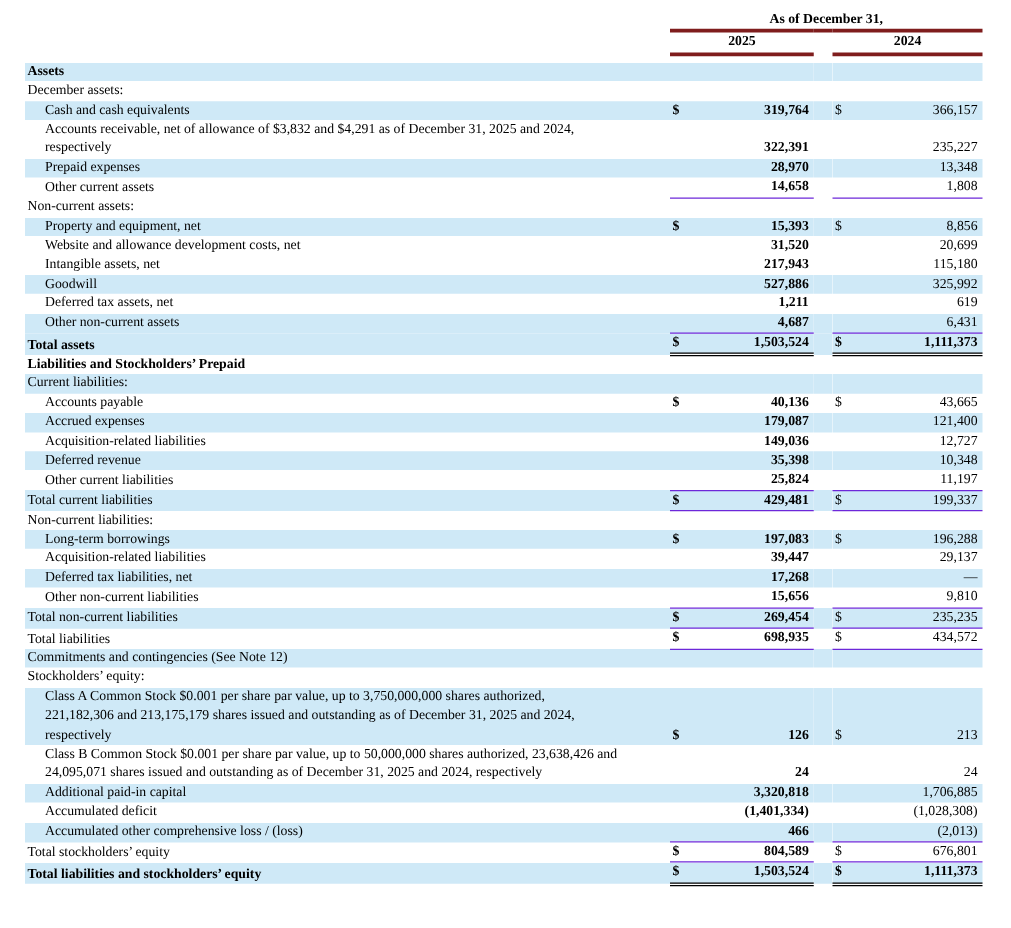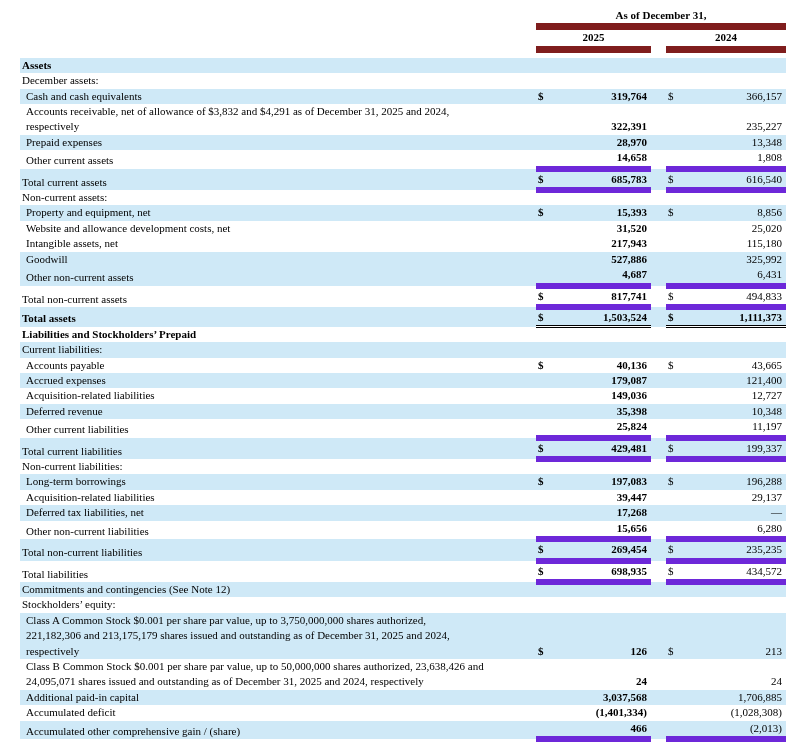--- a/index.html
+++ b/index.html
@@ -19,35 +19,35 @@
     margin: 8px 0 0 20px;
   }
   td {
     padding: 0;
     line-height: 15.4px;
     vertical-align: bottom;
     overflow: hidden;
     white-space: nowrap;
   }
   .lbl { padding-left: 2px; }
-  .lbl.ind { padding-left: 6px; }
+  .lbl.ind { padding-left: 16px; }
   tr.bold { font-weight: bold; }
   tr.bg-blue td { background: var(--row-blue); }
   .amtcell .wrap {
     display: flex;
     justify-content: space-between;
     padding: 0 4px 0 2px;
   }
   .g25 { font-weight: bold; }
-  .ul-s { border-bottom: 6px solid #6d28d9; }
+  .ul-s { border-bottom: 1px solid #6d28d9; }
   .ul-d { border-bottom: 3px double #000; }
   .hdr-date, .hdr-year {
     text-align: center;
     font-weight: bold;
-    border-bottom: 7px solid #7f1d1d;
+    border-bottom: 3px solid #7f1d1d;
   }
   tr.spacer td { height: 5px; line-height: 5px; background: #fff; }
 </style>
 </head>
 <body style="--row-blue: #cfe9f7;">
 
 <table id="bs">
   <colgroup>
     <col style="width:516px">
     <col style="width:115px">
@@ -142,36 +142,20 @@
           </div>
         </td>
         <td></td>
         <td class="amtcell g24 ul-s">
           <div class="wrap">
             <span></span>
             <span>1,808</span>
           </div>
         </td>
       </tr>
-      <tr class="bg-blue">
-        <td class="lbl">Total current assets</td>
-        <td class="amtcell g25 ul-s">
-          <div class="wrap">
-            <span>$</span>
-            <span>685,783</span>
-          </div>
-        </td>
-        <td></td>
-        <td class="amtcell g24 ul-s">
-          <div class="wrap">
-            <span>$</span>
-            <span>616,540</span>
-          </div>
-        </td>
-      </tr>
       <tr>
         <td class="lbl">Non-current assets:</td>
         <td class="amtcell g25"></td>
         <td></td>
         <td class="amtcell g24"></td>
       </tr>
       <tr class="bg-blue">
         <td class="lbl ind">Property and equipment, net</td>
         <td class="amtcell g25">
           <div class="wrap">
@@ -192,21 +176,21 @@
         <td class="amtcell g25">
           <div class="wrap">
             <span></span>
             <span>31,520</span>
           </div>
         </td>
         <td></td>
         <td class="amtcell g24">
           <div class="wrap">
             <span></span>
-            <span>25,020</span>
+            <span>20,699</span>
           </div>
         </td>
       </tr>
       <tr>
         <td class="lbl ind">Intangible assets, net</td>
         <td class="amtcell g25">
           <div class="wrap">
             <span></span>
             <span>217,943</span>
           </div>
@@ -228,49 +212,49 @@
           </div>
         </td>
         <td></td>
         <td class="amtcell g24">
           <div class="wrap">
             <span></span>
             <span>325,992</span>
           </div>
         </td>
       </tr>
+      <tr>
+        <td class="lbl ind">Deferred tax assets, net</td>
+        <td class="amtcell g25">
+          <div class="wrap">
+            <span></span>
+            <span>1,211</span>
+          </div>
+        </td>
+        <td></td>
+        <td class="amtcell g24">
+          <div class="wrap">
+            <span></span>
+            <span>619</span>
+          </div>
+        </td>
+      </tr>
       <tr class="bg-blue">
         <td class="lbl ind">Other non-current assets</td>
         <td class="amtcell g25 ul-s">
           <div class="wrap">
             <span></span>
             <span>4,687</span>
           </div>
         </td>
         <td></td>
         <td class="amtcell g24 ul-s">
           <div class="wrap">
             <span></span>
             <span>6,431</span>
-          </div>
-        </td>
-      </tr>
-      <tr>
-        <td class="lbl">Total non-current assets</td>
-        <td class="amtcell g25 ul-s">
-          <div class="wrap">
-            <span>$</span>
-            <span>817,741</span>
-          </div>
-        </td>
-        <td></td>
-        <td class="amtcell g24 ul-s">
-          <div class="wrap">
-            <span>$</span>
-            <span>494,833</span>
           </div>
         </td>
       </tr>
       <tr class="bg-blue bold">
         <td class="lbl">Total assets</td>
         <td class="amtcell g25 ul-d">
           <div class="wrap">
             <span>$</span>
             <span>1,503,524</span>
           </div>
@@ -450,21 +434,21 @@
         <td class="amtcell g25 ul-s">
           <div class="wrap">
             <span></span>
             <span>15,656</span>
           </div>
         </td>
         <td></td>
         <td class="amtcell g24 ul-s">
           <div class="wrap">
             <span></span>
-            <span>6,280</span>
+            <span>9,810</span>
           </div>
         </td>
       </tr>
       <tr class="bg-blue">
         <td class="lbl">Total non-current liabilities</td>
         <td class="amtcell g25 ul-s">
           <div class="wrap">
             <span>$</span>
             <span>269,454</span>
           </div>
@@ -542,21 +526,21 @@
             <span></span>
             <span>24</span>
           </div>
         </td>
       </tr>
       <tr class="bg-blue">
         <td class="lbl ind">Additional paid-in capital</td>
         <td class="amtcell g25">
           <div class="wrap">
             <span></span>
-            <span>3,037,568</span>
+            <span>3,320,818</span>
           </div>
         </td>
         <td></td>
         <td class="amtcell g24">
           <div class="wrap">
             <span></span>
             <span>1,706,885</span>
           </div>
         </td>
       </tr>
@@ -570,21 +554,21 @@
         </td>
         <td></td>
         <td class="amtcell g24">
           <div class="wrap">
             <span></span>
             <span>(1,028,308)</span>
           </div>
         </td>
       </tr>
       <tr class="bg-blue">
-        <td class="lbl ind">Accumulated other comprehensive gain / (share)</td>
+        <td class="lbl ind">Accumulated other comprehensive loss / (loss)</td>
         <td class="amtcell g25 ul-s">
           <div class="wrap">
             <span></span>
             <span>466</span>
           </div>
         </td>
         <td></td>
         <td class="amtcell g24 ul-s">
           <div class="wrap">
             <span></span>

